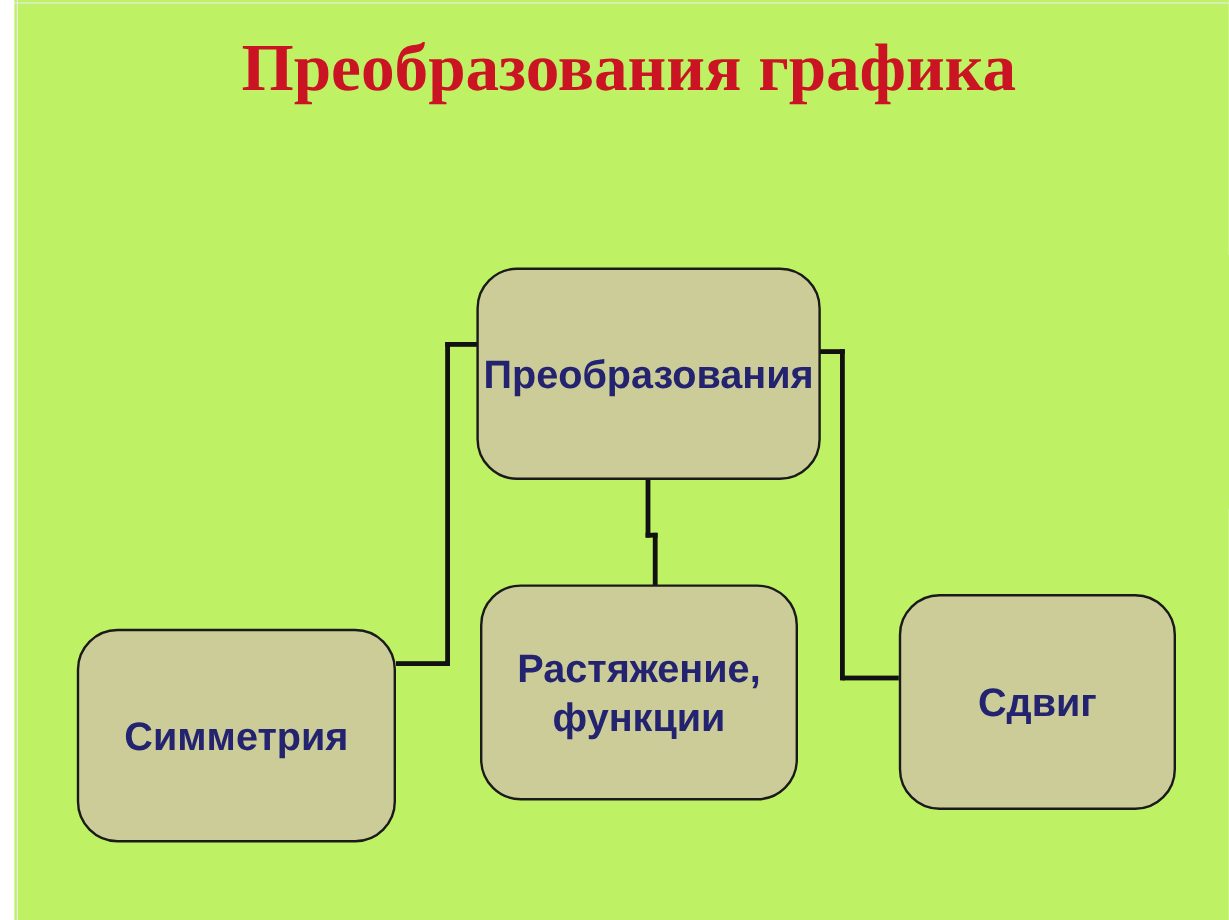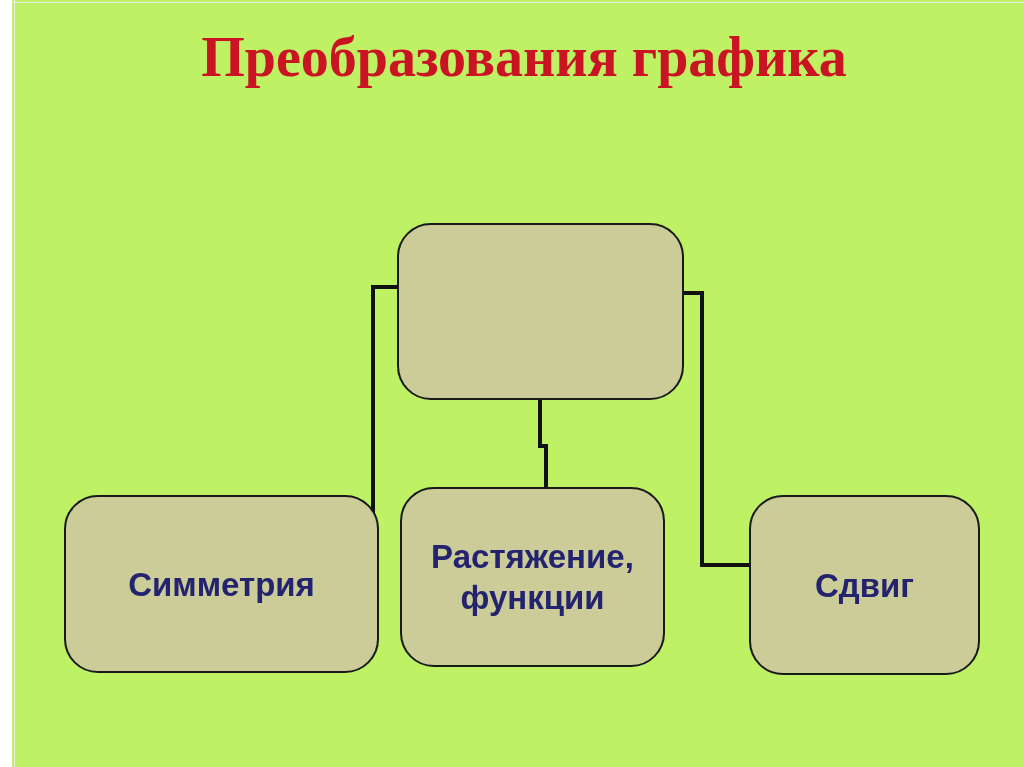--- a/index.html
+++ b/index.html
@@ -54,21 +54,21 @@
     line-height: 41px;
     text-align: center;
     display: flex;
     flex-direction: column;
     align-items: center;
     justify-content: center;
   }
   .node span { display: block; }
 
   .node-root     { left: 385px; top: 223px; width: 287px; height: 177px; }
-  .node-symmetry { left:  52px; top: 495px; width: 315px; height: 178px; }
+  .node-symmetry { left:  52px; top: 524px; width: 266px; height: 178px; }
   .node-stretch  { left: 388px; top: 487px; width: 265px; height: 180px; }
   .node-shift    { left: 737px; top: 495px; width: 231px; height: 180px; }
 
   
   .seg {
     position: absolute;
     background: #111111;
   }
   
   .seg.l-h1 { left: 359px; top: 285px; width: 28px; height: 4px; }
@@ -102,20 +102,21 @@
 
   <div class="seg m-v1"></div>
   <div class="seg m-h1"></div>
   <div class="seg m-v2"></div>
 
   <div class="seg r-h1"></div>
   <div class="seg r-v1"></div>
   <div class="seg r-h2"></div>
 
   <div class="node node-root">
+    <span>Преобразования</span>
   </div>
 
   <div class="node node-symmetry">
     <span>Симметрия</span>
   </div>
 
   <div class="node node-stretch">
     <span>Растяжение,</span>
     <span>функции</span>
   </div>

